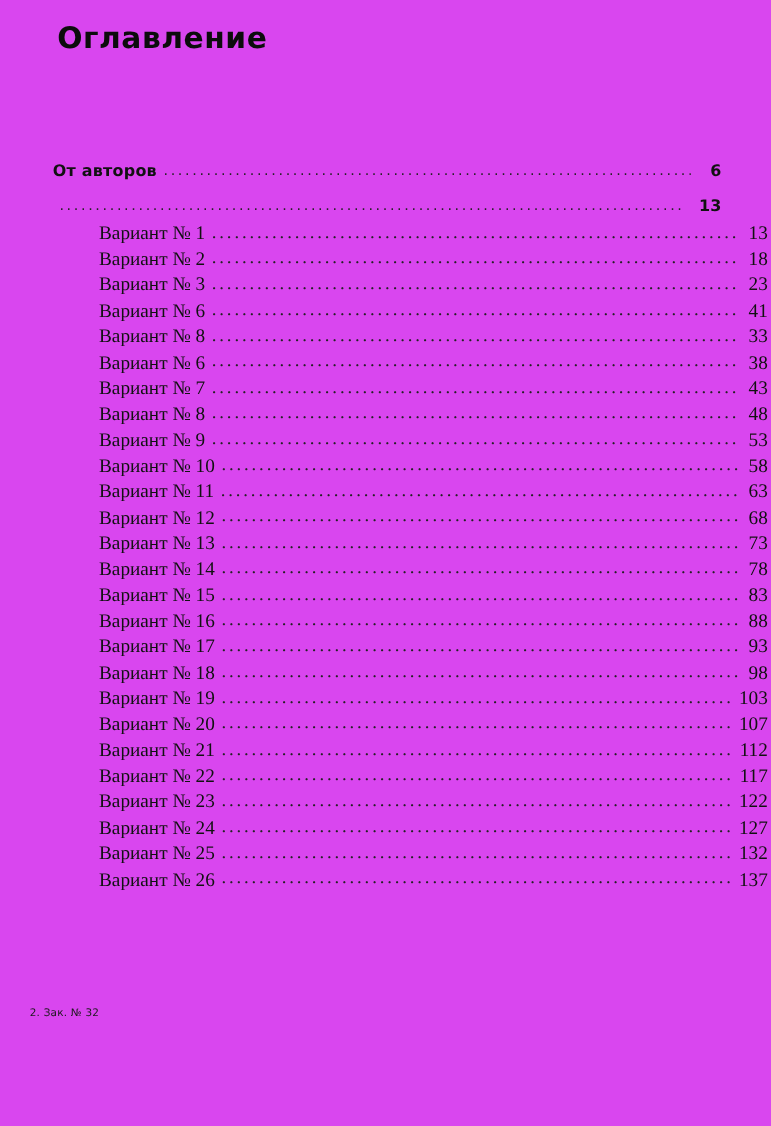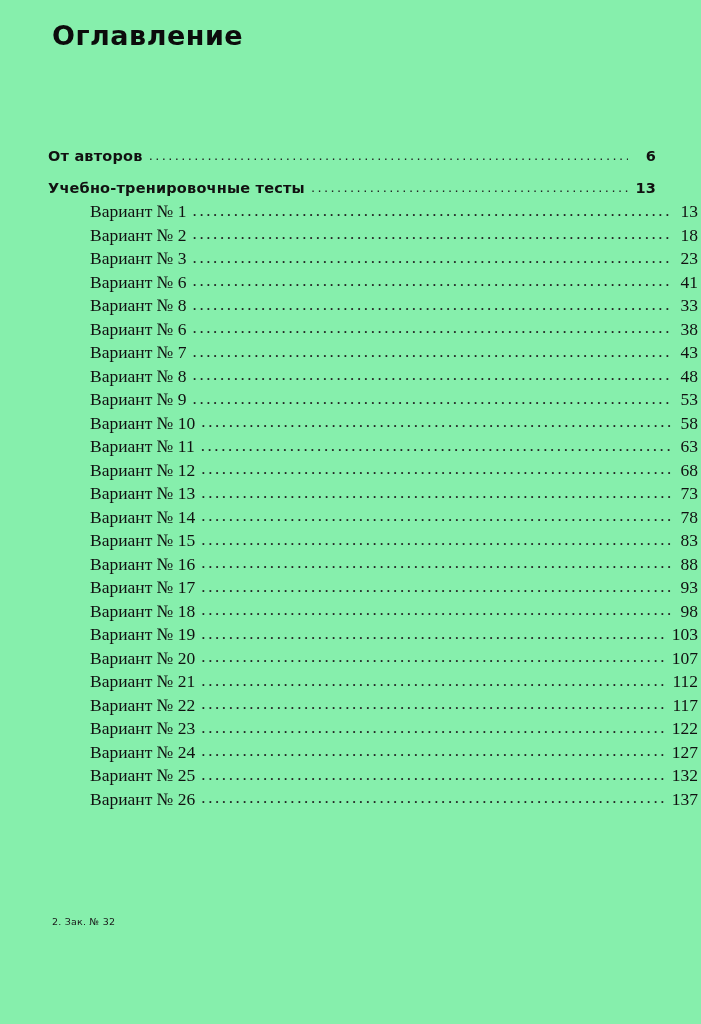--- a/index.html
+++ b/index.html
@@ -14,21 +14,21 @@
     color: #000000;
     position: relative;
     overflow: hidden;
   }
   .page {
     position: absolute;
     left: 0;
     top: 0;
     width: 701px;
     height: 1024px;
-    background: #86efac;
+    background: #d946ef;
   }
   .page-title {
     position: absolute;
     left: 52px;
     top: 20px;
     font-family: "DejaVu Sans", sans-serif;
     font-weight: bold;
     font-size: 27px;
     letter-spacing: 0.5px;
     color: #0c0c0c;
@@ -96,21 +96,21 @@
     font-family: "Liberation Serif", serif;
     font-size: 17.5px;
   }
   .toc-row.level1 .pageno {
     font-family: "Liberation Serif", serif;
     font-size: 17.5px;
   }
 
   .footer-note {
     position: absolute;
-    left: 52px;
+    left: 27px;
     top: 916px;
     font-family: "DejaVu Sans", sans-serif;
     font-size: 9.5px;
     color: #1a1a1a;
     letter-spacing: 0.2px;
   }
 </style>
 </head>
 <body>
 
@@ -118,21 +118,20 @@
 
   <div class="page-title">Оглавление</div>
 
   <div class="toc" id="toc-list">
       <div class="toc-row level0 gap-after">
         <span class="label">От авторов</span>
         <span class="dots">.......................................................................................................................</span>
         <span class="pageno">6</span>
       </div>
       <div class="toc-row level0">
-        <span class="label">Учебно-тренировочные тесты</span>
         <span class="dots">.......................................................................................................................</span>
         <span class="pageno">13</span>
       </div>
       <div class="toc-row level1">
         <span class="label">Вариант № 1</span>
         <span class="dots">.......................................................................................................................</span>
         <span class="pageno">13</span>
       </div>
       <div class="toc-row level1">
         <span class="label">Вариант № 2</span>

